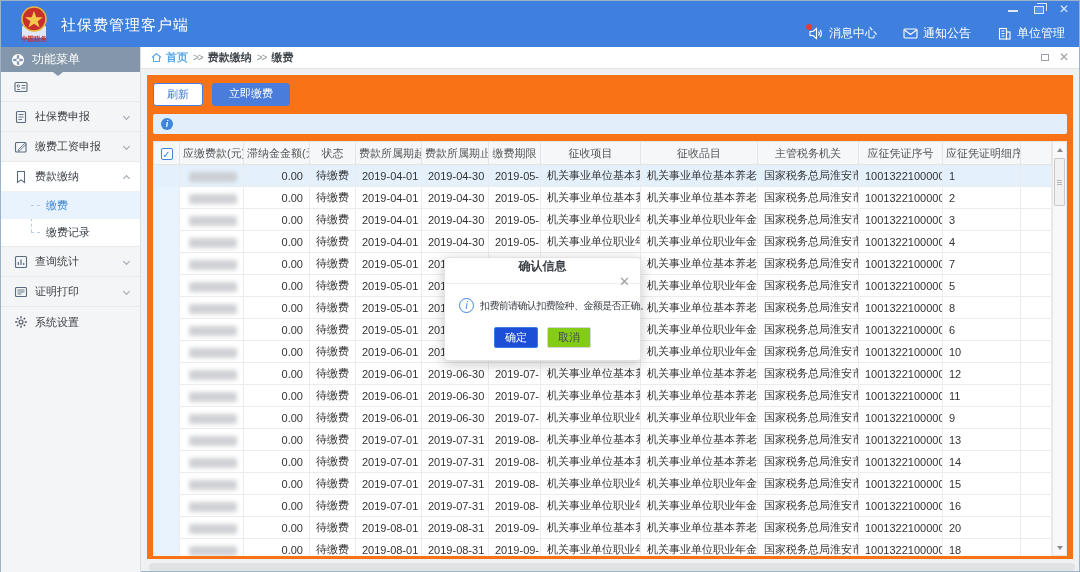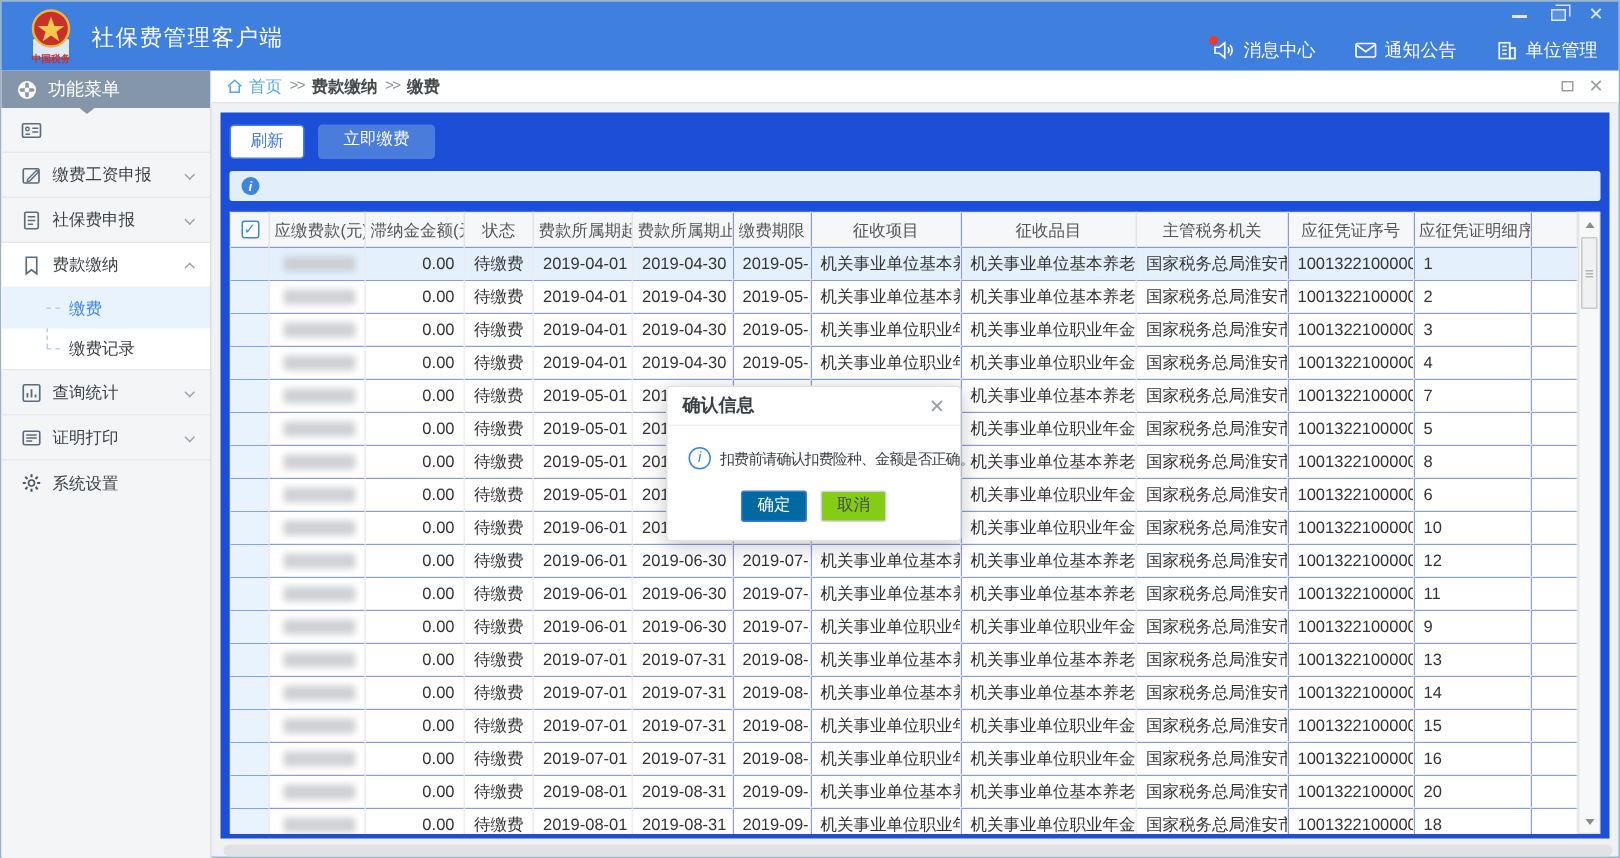--- a/index.html
+++ b/index.html
@@ -37,29 +37,29 @@
   .submenu { position:relative; background:#fff; border-bottom:1px solid #e7e9eb; }
   .submenu::before { content:""; position:absolute; left:30px; top:0; bottom:14px; border-left:1px dashed #b9cfe2; }
   .smi { position:relative; height:27px; display:flex; align-items:center; padding-left:45px; cursor:pointer; color:#3a3f45; }
   .smi::before { content:""; position:absolute; left:30px; top:13px; width:9px; border-top:1px dashed #b9cfe2; }
   .smi.active { background:#e8f3fd; color:#3d86dd; }
   .ic { width:14px; height:14px; flex:none; display:inline-flex; }
 
   
   .main { flex:1; display:flex; flex-direction:column; min-width:0; }
   .crumb-bar { height:22px; background:#fff; border-bottom:1px solid #e2e4e6; display:flex; align-items:center; padding:0 10px; gap:5px; }
-  .crumb-home { color:#59a8e8; display:flex; align-items:center; gap:4px; cursor:pointer; }
+  .crumb-home { color:#59a8e8; display:flex; align-items:center; gap:4px; cursor:pointer;font-weight:bold; }
   .crumb-sep { color:#8d949b; font-size:10px; letter-spacing:-1px; }
   .crumb { color:#43484e; font-weight:bold; }
   .crumb-ctrls { margin-left:auto; display:flex; gap:10px; color:#9aa0a6; }
   .pc-max { width:8px; height:7px; border:1px solid #9aa0a6; margin-top:3px; cursor:pointer; }
   .pc-close { font-size:12px; line-height:13px; cursor:pointer; }
 
   .content { flex:1; padding:6px; position:relative; }
-  .panel { background:#1d4ed8; height:484px; padding:8px 6px 0 6px; }
+  .panel { background:#f97316; height:484px; padding:8px 6px 0 6px; }
 
   .toolbar { display:flex; gap:9px; margin-bottom:8px; }
   .btn { font-size:11px; border-radius:3px; padding:4px 13px; cursor:pointer; line-height:13px; }
   .btn-outline { background:#fff; border:1px solid #4a7cdf; color:#3f76d6; }
   .btn-primary { background:#4a7cdb; border:1px solid #4a7cdb; color:#fff; padding:4px 16px;font-family:Liberation Mono, monospace; }
 
   .infobar { background:#e2effb; border-radius:2px; height:20px; display:flex; align-items:center; gap:6px; padding:0 8px; margin-bottom:7px; }
   .info-ic { width:12px; height:12px; background:#3d86dd; color:#fff; border-radius:50%; font-size:9px; line-height:12px; text-align:center; font-style:italic; font-weight:bold; flex:none; }
   .num-blue { color:#3d86dd; }
   .num-orange { color:#f2641c; }
@@ -86,29 +86,29 @@
   .tri-down { width:0; height:0; border-left:3px solid transparent; border-right:3px solid transparent; border-top:4px solid #8b8b8b; }
   .vs-thumb { position:absolute; top:16px; left:1px; width:11px; height:48px; background:#f1f1f1; border:1px solid #c9c9c9; border-radius:1px; cursor:grab; }
   .vs-thumb::after { content:""; position:absolute; left:2px; right:2px; top:21px; border-top:1px solid #b5b5b5; box-shadow:0 2px 0 #b5b5b5, 0 4px 0 #b5b5b5; }
 
   
   .hscroll { position:absolute; left:8px; right:4px; bottom:2px; height:8px; }
   .hs-thumb { height:8px; width:100%; background:#e0e2e4; border-radius:4px; cursor:grab; }
 
   
   .dialog { position:absolute; left:443px; top:256px; width:197px; background:#fff; border:1px solid #e3e3e3; border-radius:3px; box-shadow:0 3px 14px rgba(0,0,0,.22); z-index:50; }
-  .dlg-head { height:26px; display:flex; align-items:center; padding:0 10px; border-bottom:1px solid #efefef; }
+  .dlg-head { height:26px; display:flex; align-items:center; padding:0 10px; border-bottom:1px solid #efefef;flex-direction:column; }
   .dlg-title { font-size:12px; font-weight:bold; color:#3a3f45; }
   .dlg-close { margin-left:auto; color:#9aa0a6; font-size:13px; cursor:pointer; line-height:13px; }
   .dlg-body { display:flex; align-items:center; gap:6px; padding:14px 8px 12px 14px; }
   .dlg-info { width:15px; height:15px; border:1px solid #3d86dd; color:#3d86dd; border-radius:50%; font-size:10px; line-height:14px; text-align:center; font-style:italic; flex:none; }
   .dlg-msg { font-size:10px; color:#3a3f45; white-space:nowrap; letter-spacing:-.6px; }
   .dlg-btns { display:flex; justify-content:center; gap:9px; padding:2px 0 12px 0; }
   .dlg-btn { font-size:11px; padding:3px 10px; border-radius:2px; cursor:pointer; line-height:13px; }
-  .dlg-ok { background:#0369a1; color:#fff; border:1px solid #3f7ce0; }
+  .dlg-ok { background:#1d4ed8; color:#fff; border:1px solid #3f7ce0; }
   .dlg-cancel { background:#84cc16; color:#43484e; border:1px solid #d6d6d6; }
 
   svg { display:block; }
 </style>
 </head>
 <body>
 
 <div class="window">
 
   <div class="titlebar">
@@ -178,36 +178,36 @@
               <rect x="1" y="2.5" width="12" height="9" rx="1" fill="none" stroke="#5a6b7d" stroke-width="1.1"></rect>
               <circle cx="4.3" cy="6" r="1.2" fill="none" stroke="#5a6b7d" stroke-width="0.9"></circle>
               <path d="M7.5,5.5 h4 M7.5,8 h4 M3,9.5 h3" stroke="#5a6b7d" stroke-width="0.9"></path>
             </svg>
           </span>
       </div>
 
       <div class="mi">
         <span class="ic">
             <svg width="14" height="14" viewBox="0 0 14 14">
-              <rect x="1.5" y="2.5" width="10.5" height="9.5" rx="1" fill="none" stroke="#5a6b7d" stroke-width="1.1"></rect>
-              <path d="M4.5,9.5 L10.5,3.5 l1.2,1.2 L5.7,10.7 l-1.6,.4 z" fill="none" stroke="#5a6b7d" stroke-width="0.9"></path>
+              <rect x="2.5" y="1.5" width="9" height="11" rx="1" fill="none" stroke="#5a6b7d" stroke-width="1.1"></rect>
+              <path d="M4.5,4.5 h5 M4.5,7 h5 M4.5,9.5 h3.5" stroke="#5a6b7d" stroke-width="0.9"></path>
             </svg>
           </span>
-        <span class="lbl">缴费工资申报</span>
+        <span class="lbl">社保费申报</span>
         <span class="chev down"></span>
       </div>
 
       <div class="mi">
         <span class="ic">
             <svg width="14" height="14" viewBox="0 0 14 14">
-              <rect x="2.5" y="1.5" width="9" height="11" rx="1" fill="none" stroke="#5a6b7d" stroke-width="1.1"></rect>
-              <path d="M4.5,4.5 h5 M4.5,7 h5 M4.5,9.5 h3.5" stroke="#5a6b7d" stroke-width="0.9"></path>
+              <rect x="1.5" y="2.5" width="10.5" height="9.5" rx="1" fill="none" stroke="#5a6b7d" stroke-width="1.1"></rect>
+              <path d="M4.5,9.5 L10.5,3.5 l1.2,1.2 L5.7,10.7 l-1.6,.4 z" fill="none" stroke="#5a6b7d" stroke-width="0.9"></path>
             </svg>
           </span>
-        <span class="lbl">社保费申报</span>
+        <span class="lbl">缴费工资申报</span>
         <span class="chev down"></span>
       </div>
 
       <div class="mi expanded">
         <span class="ic">
             <svg width="14" height="14" viewBox="0 0 14 14">
               <path d="M3.5,1.5 h7 v11 l-3.5,-2.6 l-3.5,2.6 z" fill="none" stroke="#5a6b7d" stroke-width="1.1"></path>
             </svg>
           </span>
         <span class="lbl">费款缴纳</span>

